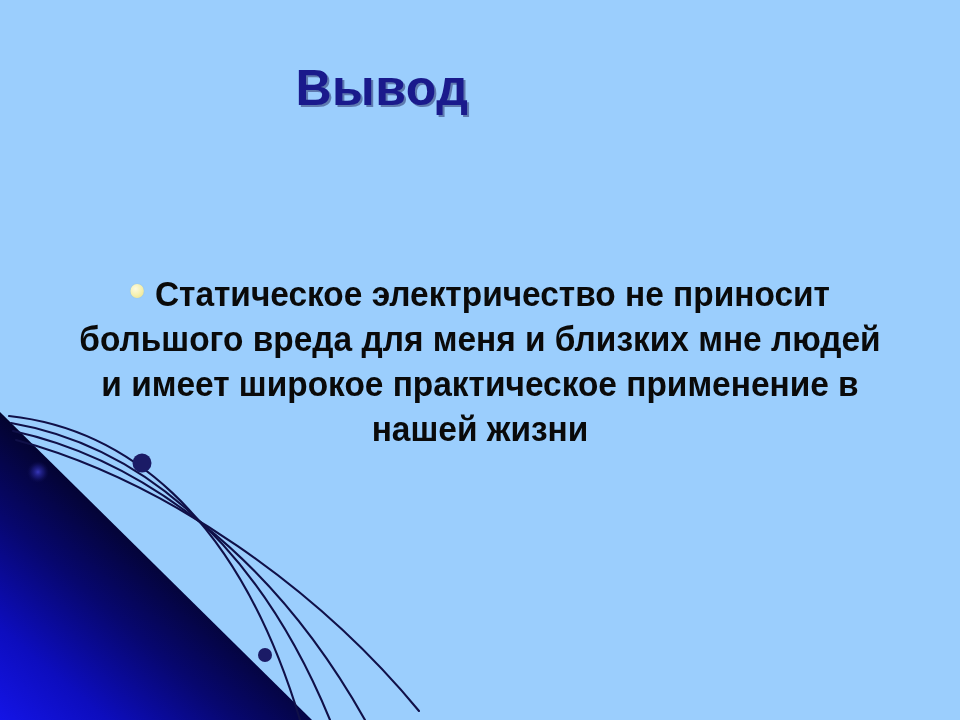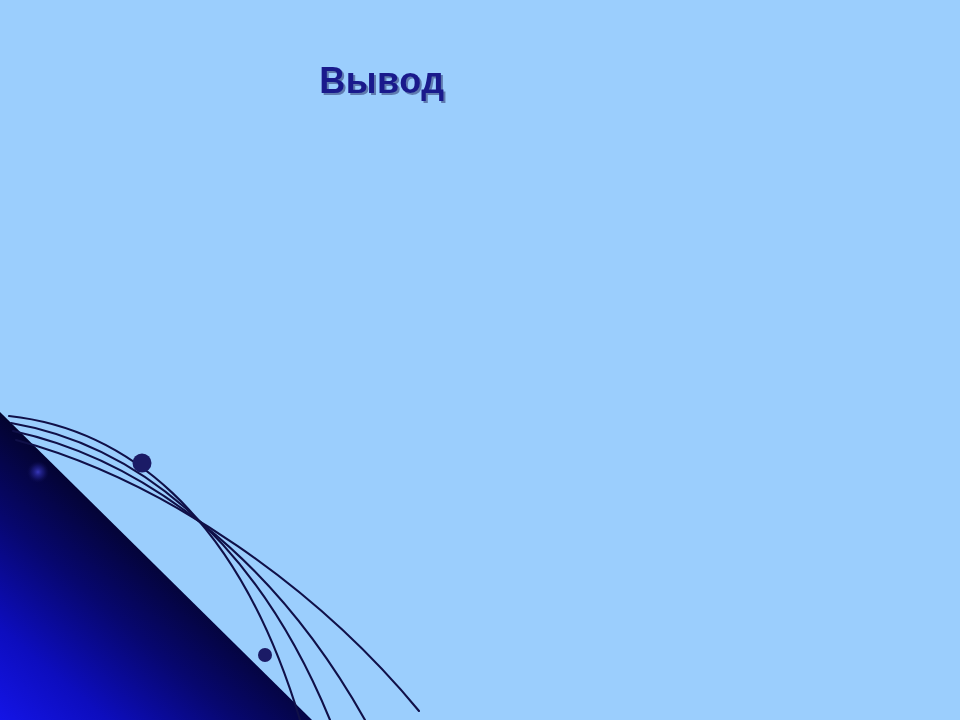--- a/index.html
+++ b/index.html
@@ -33,21 +33,21 @@
     height: 325px;
   }
 
   
   #slide-title {
     position: absolute;
     left: 0;
     top: 62px;
     width: 764px;
     text-align: center;
-    font-size: 36px;
+    font-size: 50px;
     font-weight: bold;
     line-height: 1.06;
     letter-spacing: 0.5px;
     color: #1a1a8c;
     text-shadow: 2px 2px 0 rgba(20,20,80,0.45);
     white-space: nowrap;
   }
 
   
   #body-block {
@@ -118,14 +118,17 @@
         <circle cx="38" cy="77" r="11" fill="url(#glowDot)"></circle>
 
         <circle cx="142" cy="68" r="9.5" fill="#1b1b66"></circle>
         <circle cx="265" cy="260" r="7" fill="#1b1b66"></circle>
       </g>
     </svg>
   </div>
 
   <div id="slide-title">Вывод</div>
 
+  <div id="body-block">
+    <p class="bullet-item"><span class="bullet-marker"></span><span>Статическое электричество не приносит большого вреда для меня и близких мне людей и имеет широкое практическое применение в нашей жизни</span></p>
+  </div>
 
 </div>
 
 </body></html>

